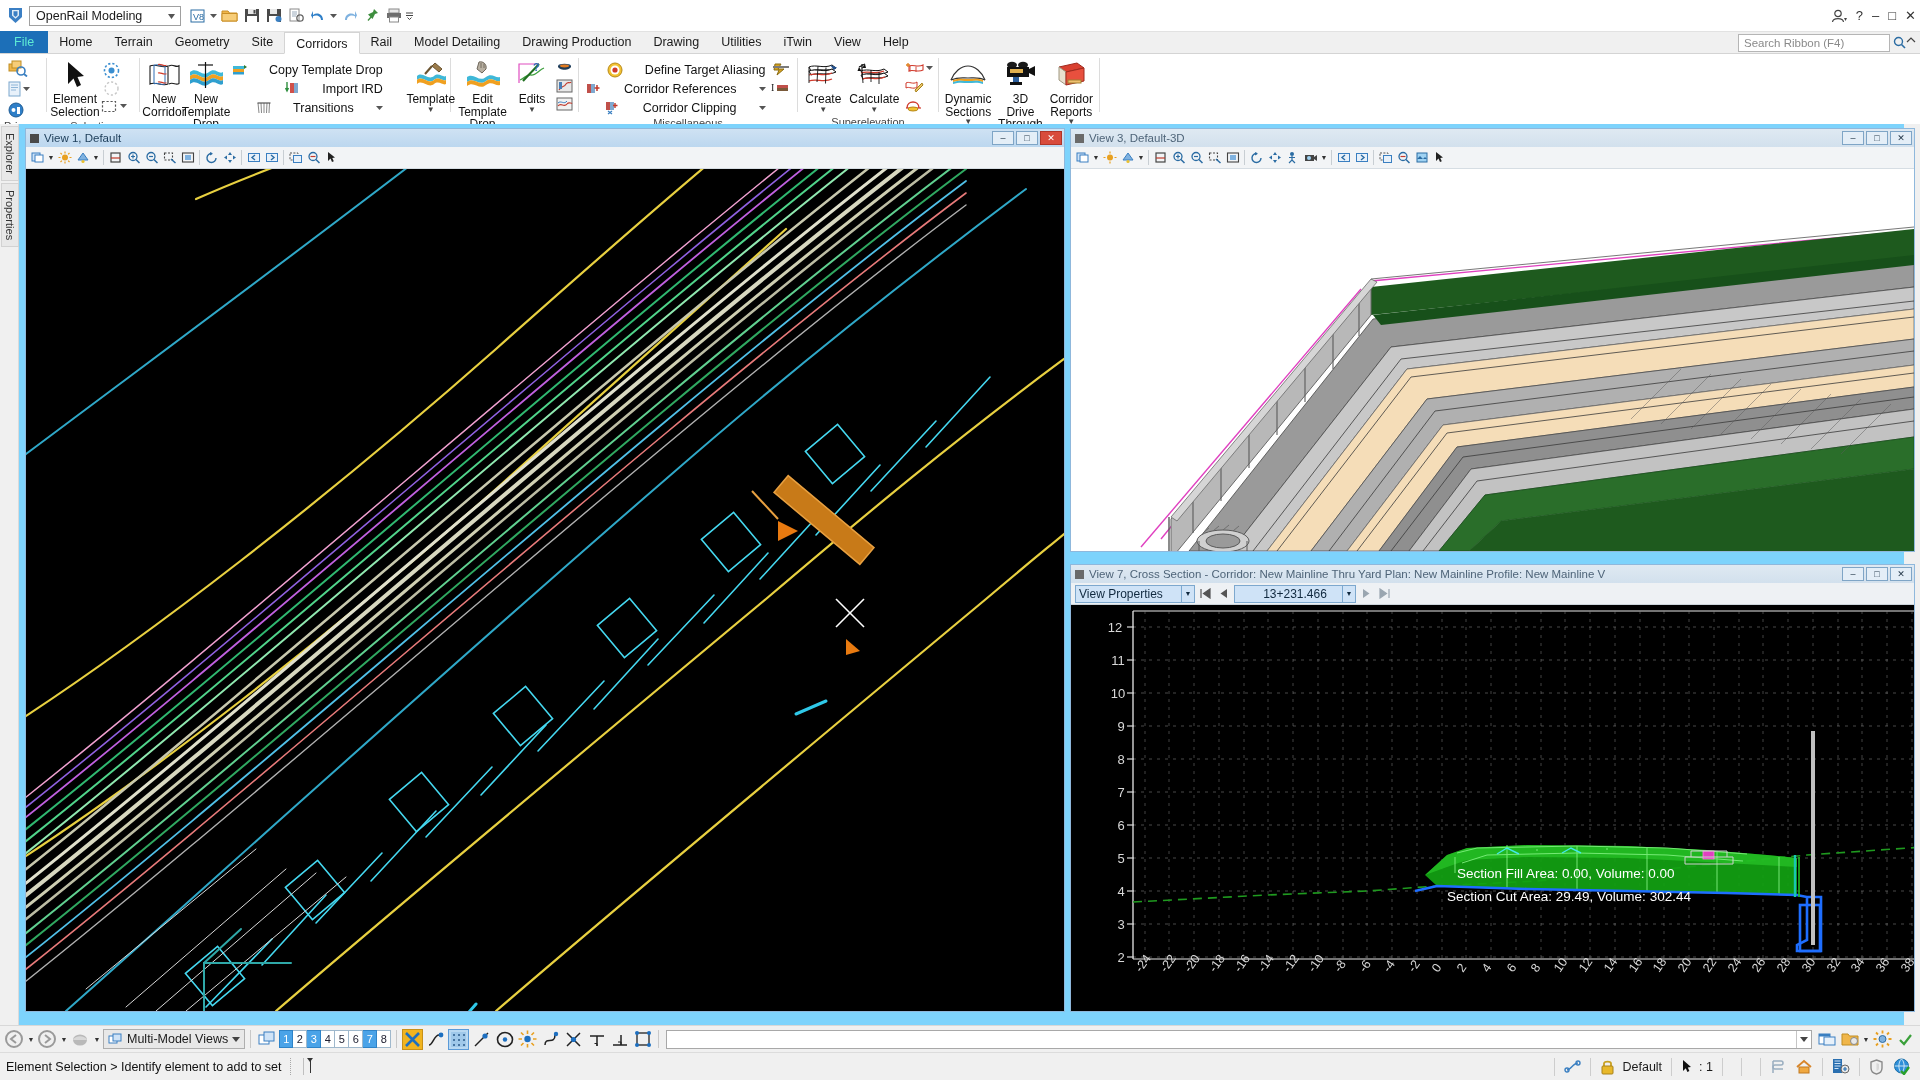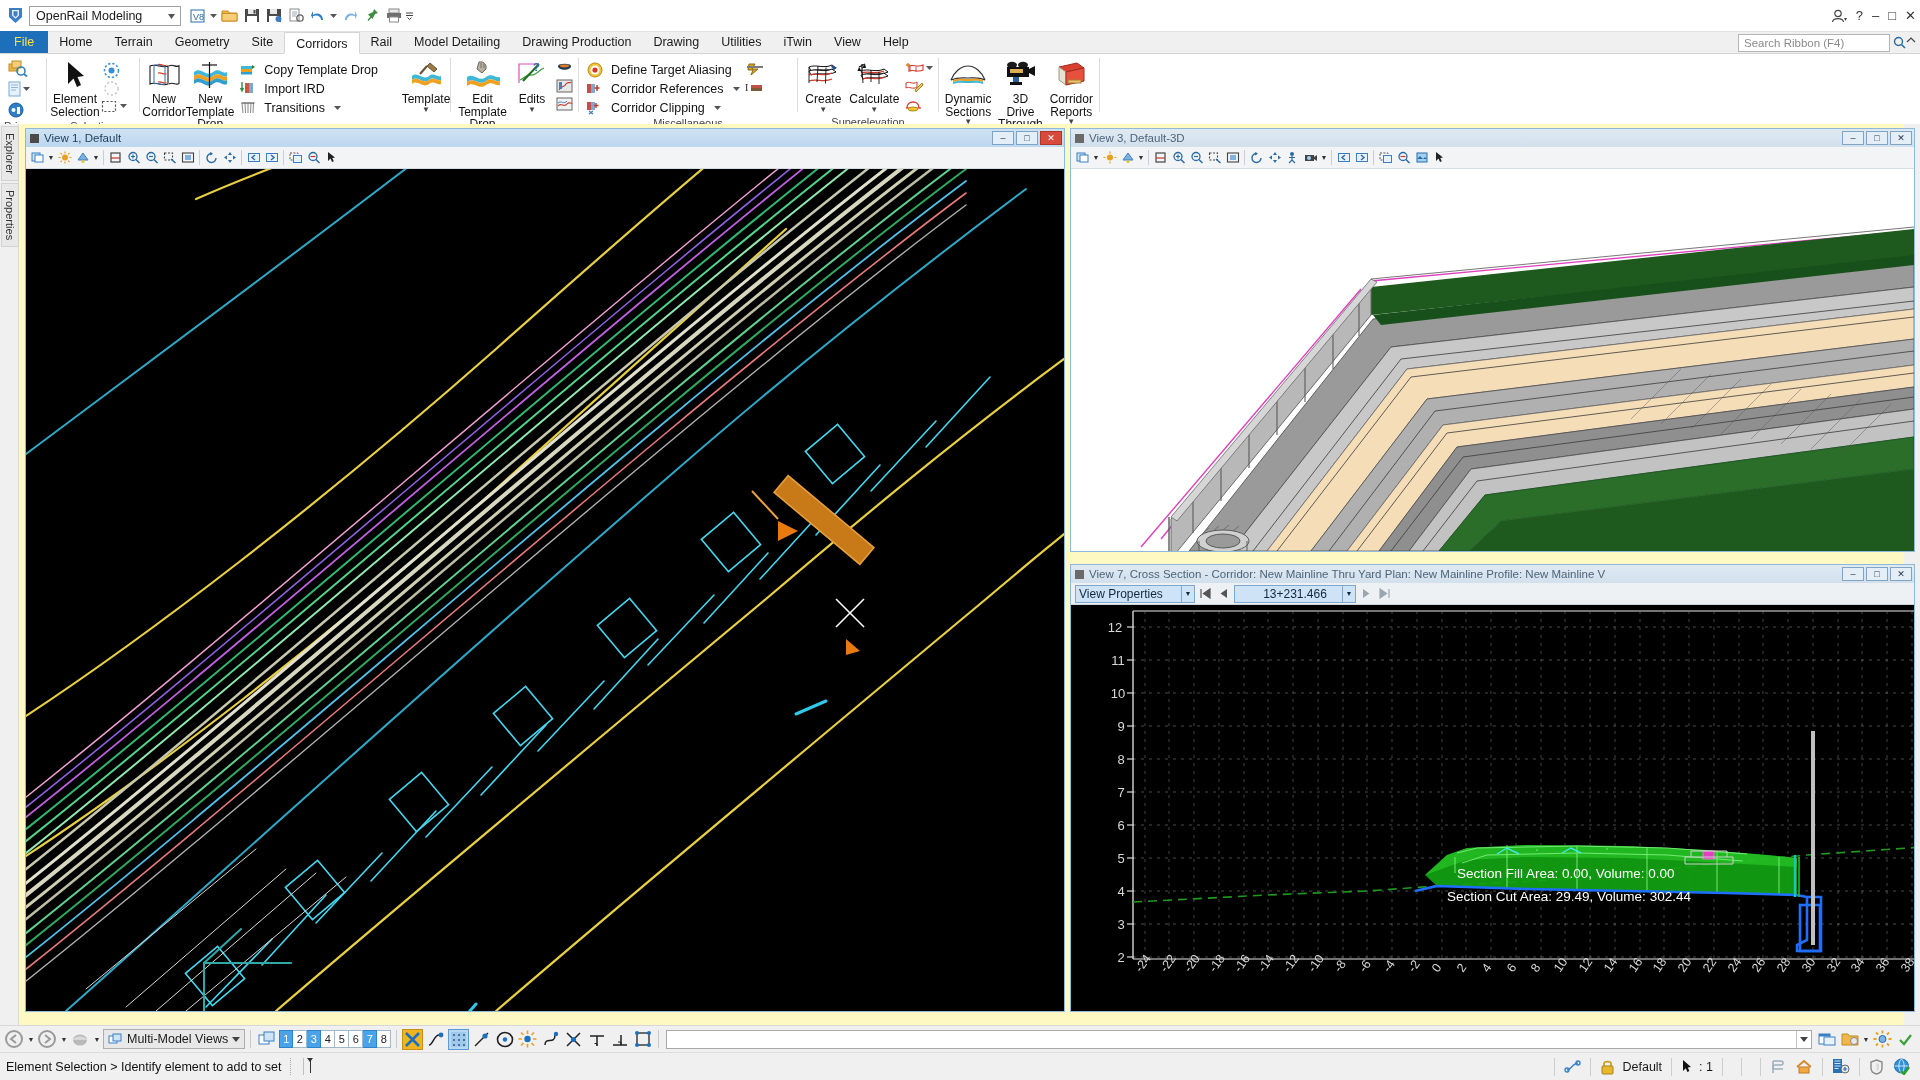--- a/index.html
+++ b/index.html
@@ -42,21 +42,21 @@
 
   
   .tabbar {
     height:22px; background:#f0f0f0; display:flex; align-items:flex-end;
     border-bottom:1px solid #d4d4d4; position:relative;
   }
   .tab {
     padding:0 11px; height:22px; line-height:22px; font-size:12.5px;
     color:#1a1a1a; cursor:default; white-space:nowrap;
   }
-  .tab.file { background:#1c6fb8; color:#fde047; padding:0 14px; }
+  .tab.file { background:#1c6fb8; color:#5eead4; padding:0 14px; }
   .tab.active { background:#fff; border:1px solid #d4d4d4; border-bottom:1px solid #fff;
                 position:relative; top:1px; }
   .search-box {
     position:absolute; right:30px; top:2px; width:152px; height:18px;
     background:#fff; border:1px solid #b5b5b5; font-size:11.5px;
     color:#8a8a8a; padding-left:5px; line-height:17px;
   }
   .search-icn { position:absolute; right:14px; top:4px; }
   .ribbon-collapse { position:absolute; right:4px; top:4px; font-size:10px; color:#555; }
 
@@ -75,38 +75,38 @@
 
   .bigbtn {
     display:flex; flex-direction:column; align-items:center; justify-content:flex-start;
     padding:2px 5px; min-width:40px; cursor:default; text-align:center;
   }
   .bigbtn .ico { height:32px; display:flex; align-items:center; justify-content:center; }
   .bigbtn .lbl { font-size:12px; line-height:12.5px; color:#111; margin-top:2px; white-space:pre-line; }
   .bigbtn .cap-arr { font-size:8px; color:#444; line-height:7px; }
 
   .smallrow {
-    display:flex; align-items:center; gap:8px; height:19px;
-    padding:0 3px; cursor:default; white-space:nowrap;
+    display:flex; align-items:center; gap:21px; height:19px;
+    padding:0 3px; cursor:default; white-space:nowrap;justify-content:flex-end;
   }
   .smallrow .s-ico { width:17px; height:17px; display:flex; align-items:center; justify-content:center; }
   .smallrow .s-lbl { font-size:12.5px; color:#111; }
   .smallrow .s-arr { font-size:8px; color:#444; margin-left:1px; }
   .smallcol { display:flex; flex-direction:column; justify-content:flex-start; padding-top:1px; }
   .iconcol { display:flex; flex-direction:column; gap:0px; padding-top:2px; }
   .iconcol .mini { width:20px; height:18px; display:flex; align-items:center; justify-content:center; }
 
   
   .primcol { display:flex; flex-direction:column; gap:1px; padding:2px 3px 0 4px; }
   .primcol .pr { height:20px; display:flex; align-items:center; gap:2px; }
 
   
   .main {
     position:absolute; top:124px; left:0; right:0; bottom:55px;
-    background:#fef9c3;
+    background:#7dd3fc;
     text-decoration:underline;
   }
   .leftrail {
     position:absolute; left:0; top:0; width:19px; bottom:0;
     background:#f0f0f0; border-right:1px solid #dadada;
   }
   .rail-tab {
     writing-mode:vertical-rl; text-orientation:mixed; font-size:11px;
     color:#333; padding:6px 2px; cursor:default; letter-spacing:0px;
     background:#e8e8e8; border:1px solid #d2d2d2; margin:2px 1px;

